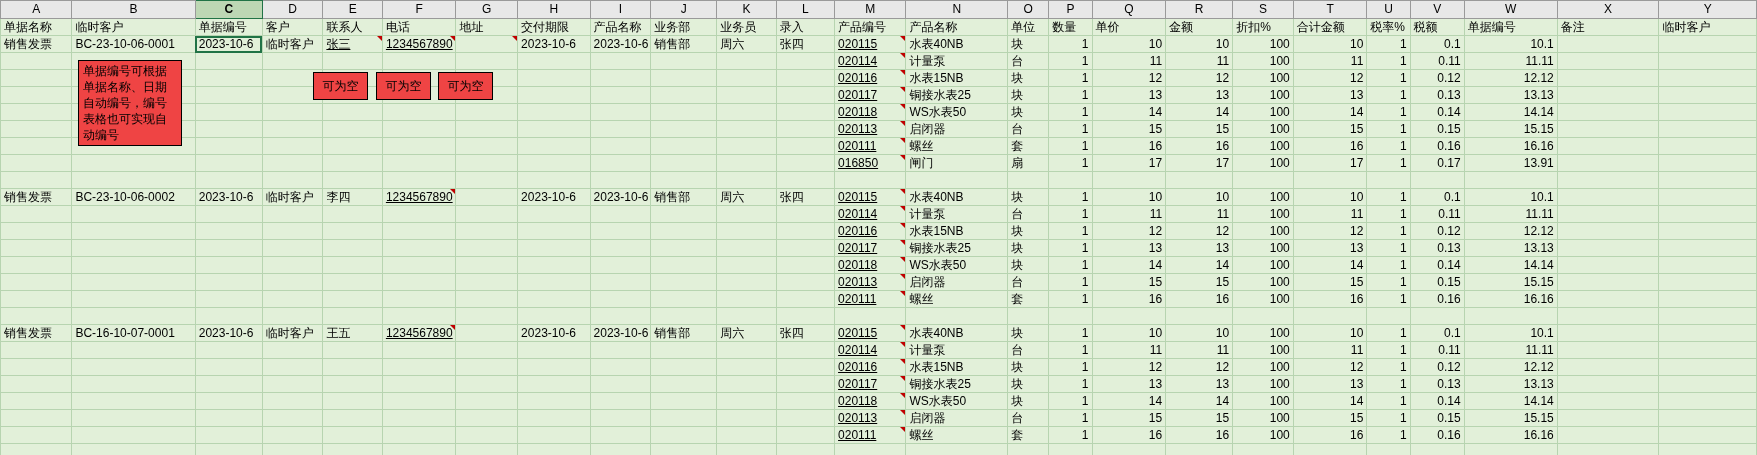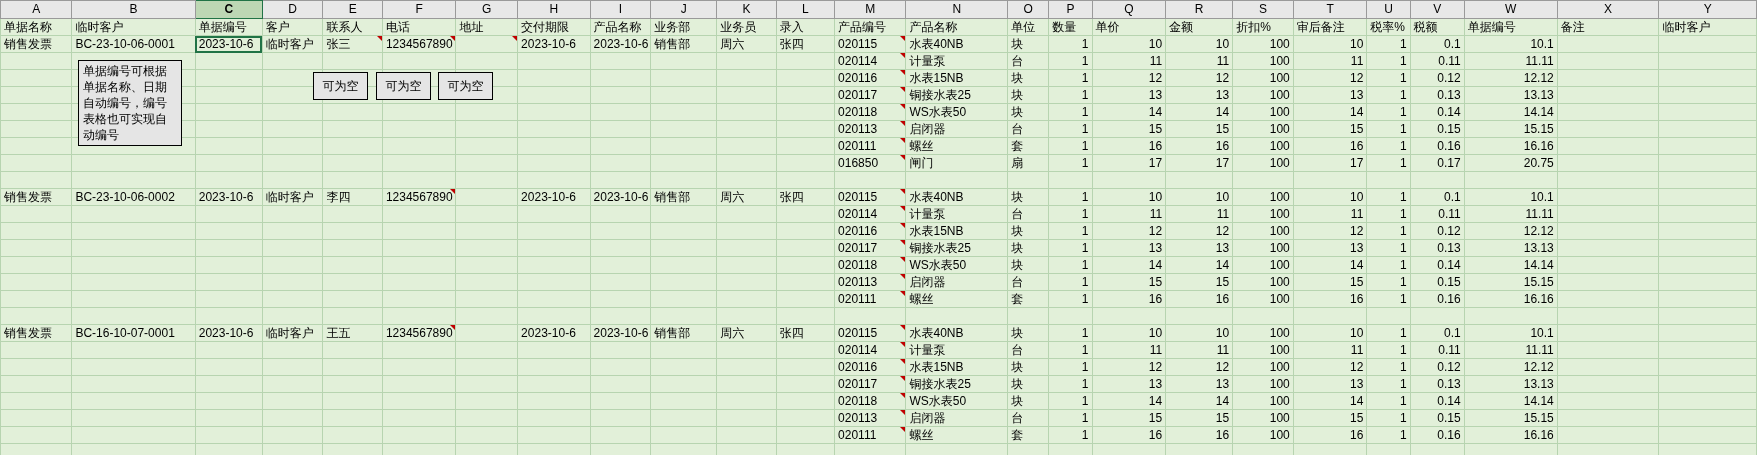--- a/index.html
+++ b/index.html
@@ -55,32 +55,32 @@
   td.num { text-align: right; }
   td.lft { text-align: left; }
   
   .selcell {
     outline: 2px solid #217346;
     outline-offset: -2px;
     position: relative;
     background: #e2f0d9 !important;
   }
   
-  .cmt { position: relative; }
+  .cmt { position: relative; text-decoration: underline; }
   .cmt::after {
     content: "";
     position: absolute;
     top: 0; right: 0;
     border-top: 5px solid #c00000;
     border-left: 5px solid transparent;
   }
   
   .note {
     position: absolute;
-    background: #e5e5e5;
+    background: #ef4444;
     border: 1px solid #000;
     font-size: 12px;
     line-height: 16px;
     padding: 2px 4px;
     color: #000;
     box-sizing: border-box;
     z-index: 20;
   }
   #note-big {
     left: 78px; top: 60px;
@@ -166,21 +166,21 @@
           <td class="lft">业务部</td>
           <td class="lft">业务员</td>
           <td class="lft">录入</td>
           <td class="lft">产品编号</td>
           <td class="lft">产品名称</td>
           <td class="lft">单位</td>
           <td class="lft">数量</td>
           <td class="lft">单价</td>
           <td class="lft">金额</td>
           <td class="lft">折扣%</td>
-          <td class="lft">审后备注</td>
+          <td class="lft">合计金额</td>
           <td class="lft">税率%</td>
           <td class="lft">税额</td>
           <td class="lft">单据编号</td>
           <td class="lft">备注</td>
           <td class="lft">临时客户</td>
         </tr>
     </thead>
     <tbody id="grid-body">
         <tr>
           <td class="lft">销售发票</td>
@@ -387,21 +387,21 @@
           <td class="lft cmt">016850</td>
           <td class="lft">闸门</td>
           <td class="lft">扇</td>
           <td class="num">1</td>
           <td class="num">17</td>
           <td class="num">17</td>
           <td class="num">100</td>
           <td class="num">17</td>
           <td class="num">1</td>
           <td class="num">0.17</td>
-          <td class="num">20.75</td>
+          <td class="num">13.91</td>
           <td class="lft"></td>
           <td class="lft"></td>
         </tr>
         <tr>
           <td class="lft"></td>
           <td class="lft"></td>
           <td class="lft"></td>
           <td class="lft"></td>
           <td class="lft"></td>
           <td class="lft"></td>

